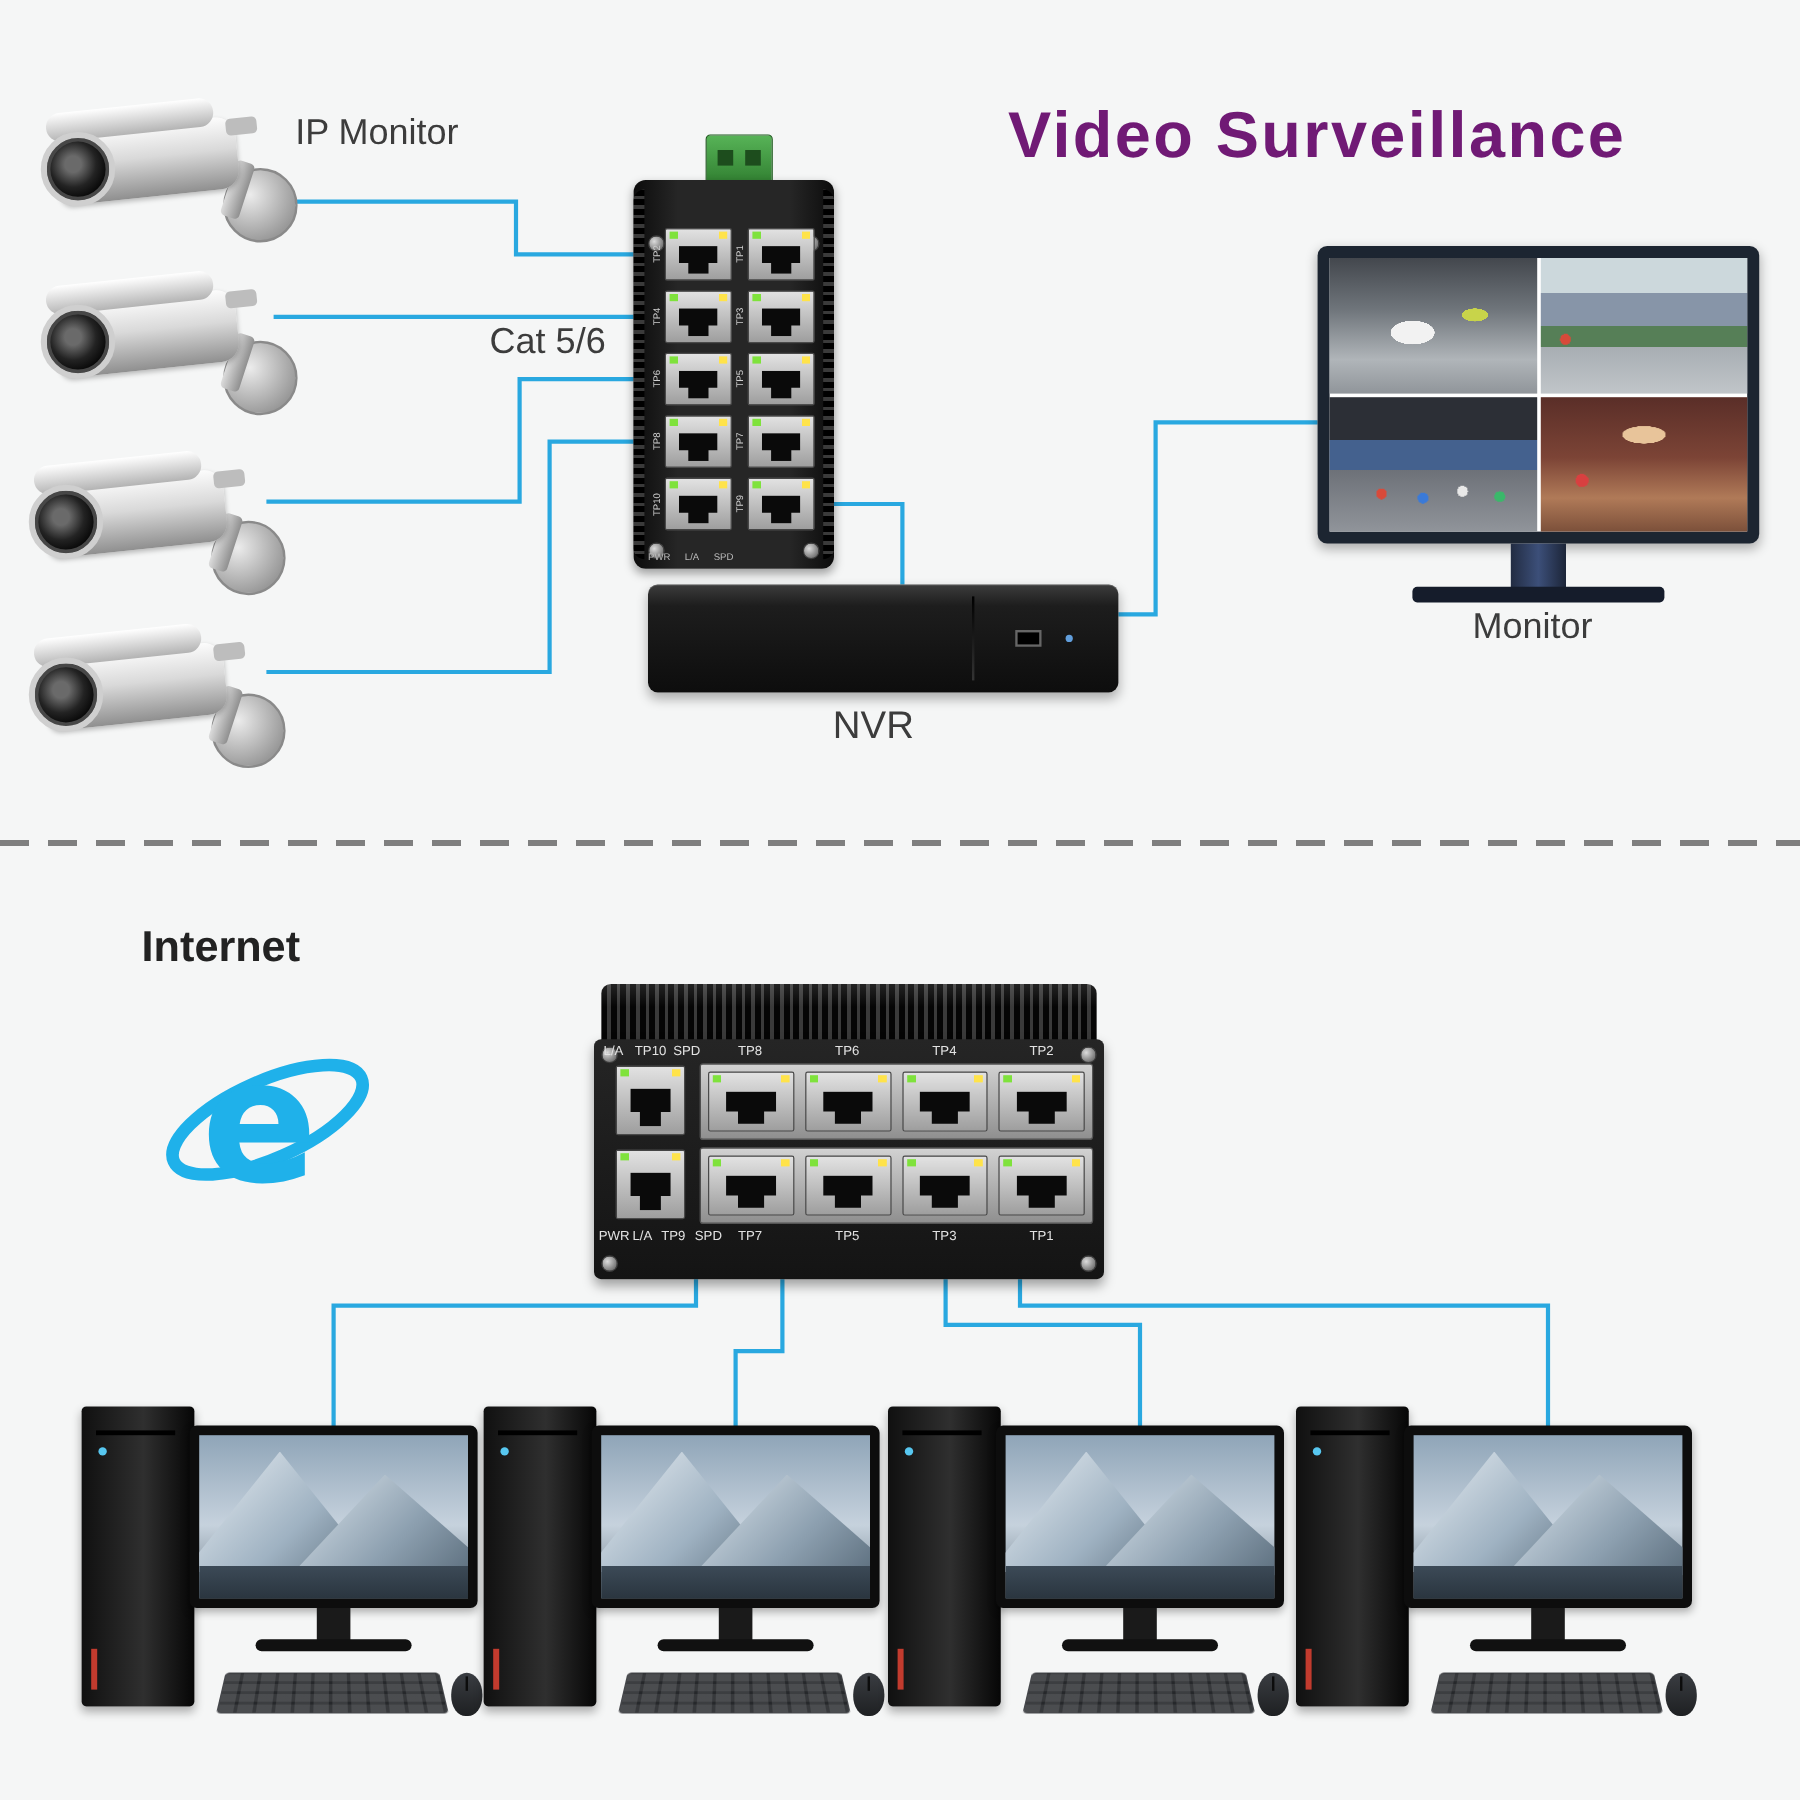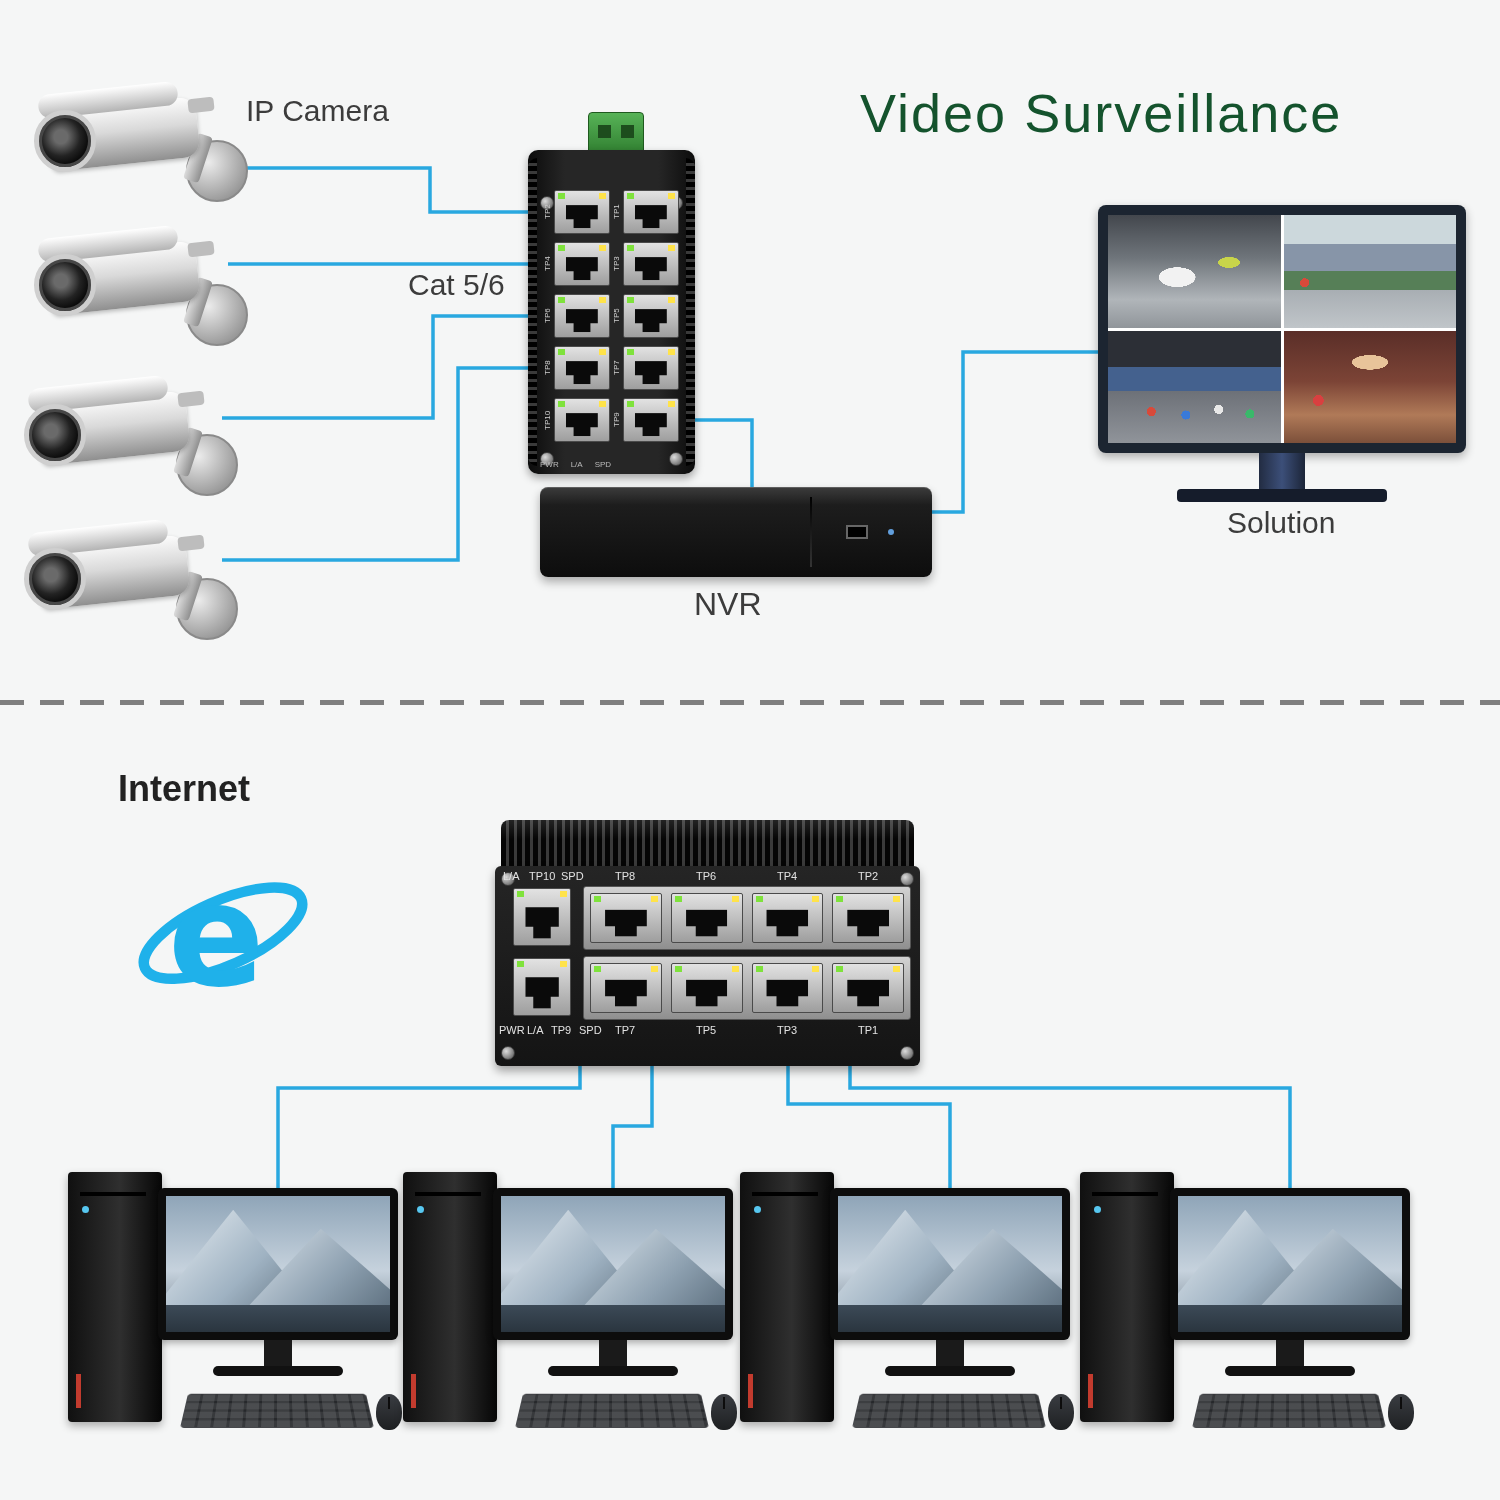--- a/index.html
+++ b/index.html
@@ -8,21 +8,21 @@
 
   
   .wires{position:absolute;left:0;top:0;width:1500px;height:1500px;z-index:1;pointer-events:none;}
   .wires path{fill:none;stroke:#29a8e0;stroke-width:3.5px;}
 
   
   .divider{position:absolute;left:0;top:700px;width:100%;height:5px;z-index:2;
     background:repeating-linear-gradient(90deg,#7f7f7f 0 24px,transparent 24px 40px);}
 
   
-  .title{position:absolute;z-index:3;font-size:54px;font-weight:normal;color:#14532d;letter-spacing:2px;margin-left:20px;}
+  .title{position:absolute;z-index:3;font-size:54px;font-weight:bold;color:#701a75;letter-spacing:2px;}
   .label{position:absolute;z-index:3;font-size:30px;color:#3c3c3c;}
   .label.bold{font-weight:bold;font-size:36px;color:#222;}
 
   
   .camera{position:absolute;width:210px;height:130px;z-index:2;}
   .cam-base{position:absolute;left:148px;top:62px;width:58px;height:58px;border-radius:50%;
     background:radial-gradient(circle at 35% 35%,#ececec,#999 75%);border:2px solid #8a8a8a;}
   .cam-arm{position:absolute;left:152px;top:56px;width:16px;height:48px;border-radius:4px;
     background:linear-gradient(90deg,#dcdcdc,#8f8f8f);transform:rotate(18deg);}
   .cam-body{position:absolute;left:10px;top:26px;width:150px;height:60px;border-radius:10px 16px 16px 10px;
@@ -174,21 +174,21 @@
     <path d="M932 512 H963 V352 H1098"></path>
     <path d="M580 1066 V1088 H278 V1192"></path>
     <path d="M652 1066 V1126 H613 V1192"></path>
     <path d="M788 1066 V1104 H950 V1192"></path>
     <path d="M850 1066 V1088 H1290 V1192"></path>
   </svg>
 
   <div class="divider"></div>
 
   <div class="title" style="left:840px;top:82px;">Video Surveillance</div>
-  <div class="label" style="left:246px;top:94px;">IP Camera</div>
+  <div class="label" style="left:246px;top:94px;">IP Monitor</div>
   <div class="label" style="left:408px;top:268px;">Cat 5/6</div>
 
   <div class="camera" style="left:38px;top:78px;">
     <div class="cam-base"></div>
     <div class="cam-arm"></div>
     <div class="cam-body"></div>
     <div class="cam-hood"></div>
     <div class="cam-tail"></div>
     <div class="cam-lens"></div>
   </div>
@@ -276,21 +276,21 @@
       <div class="mon-screen">
         <div class="quad q1"></div>
         <div class="quad q2"></div>
         <div class="quad q3"></div>
         <div class="quad q4"></div>
       </div>
     </div>
     <div class="mon-neck"></div>
     <div class="mon-base"></div>
   </div>
-  <div class="label" style="left:1227px;top:506px;">Solution</div>
+  <div class="label" style="left:1227px;top:506px;">Monitor</div>
 
   <div class="label bold" style="left:118px;top:768px;">Internet</div>
 
   <div class="ie-logo">
     <svg viewBox="0 0 200 200" width="190" height="190">
       <ellipse cx="100" cy="96" rx="90" ry="34" transform="rotate(-24 100 96)" fill="none" stroke="#1fb1ea" stroke-width="11"></ellipse>
       <text x="42" y="150" font-size="150" font-weight="bold" fill="#1fb1ea">e</text>
     </svg>
   </div>
 

